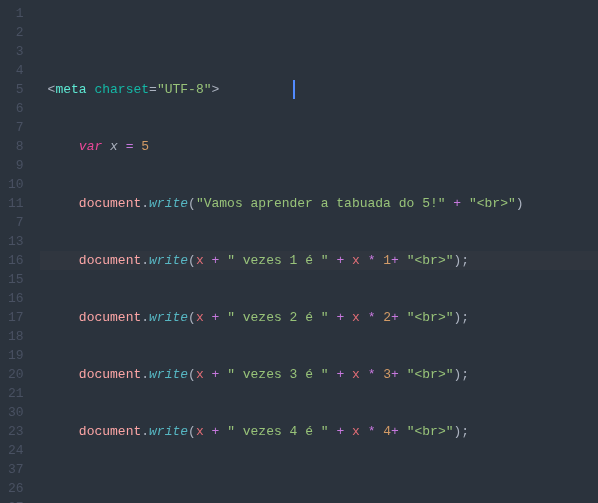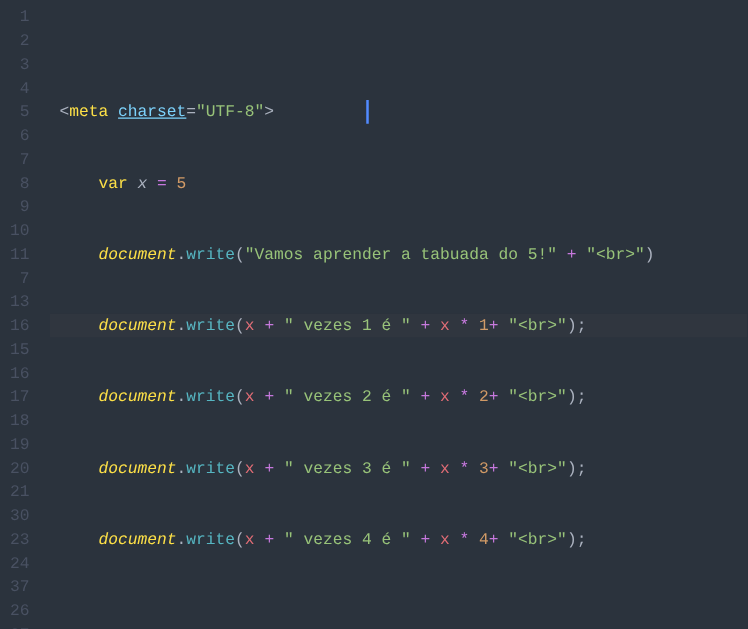--- a/index.html
+++ b/index.html
@@ -52,27 +52,27 @@
   background: rgba(255,255,255,0.02);
 }
 .cursor {
   position: absolute;
   width: 2px;
   height: 19px;
   background: #528bff;
   top: 80px;
   left: 253px;
 }
-.t-tag    { color: #fde047; margin-top: 33px; }
-.t-attr   { color: #7dd3fc; text-decoration: underline; }
-.t-kw     { color: #fde047; }
+.t-tag    { color: #5eead4; margin-top: 33px; }
+.t-attr   { color: #14b8a6; }
+.t-kw     { color: #ec4899; font-style: italic; }
 .t-var    { color: #abb2bf; font-style: italic; }
-.t-obj    { color: #fde047; font-style: italic; }
+.t-obj    { color: #fca5a5; }
 .t-dot    { color: #abb2bf; }
-.t-fn     { color: #56b6c2; }
+.t-fn     { color: #56b6c2; font-style: italic; }
 .t-paren  { color: #abb2bf; }
 .t-str    { color: #98c379; }
 .t-op     { color: #c678dd; }
 .t-vref   { color: #e06c75; }
 .t-num    { color: #d19a66; }
 .t-punc   { color: #abb2bf; }
 .t-assign { color: #c678dd; }
 .t-brack  { color: #abb2bf; }
 </style>
 </head>

